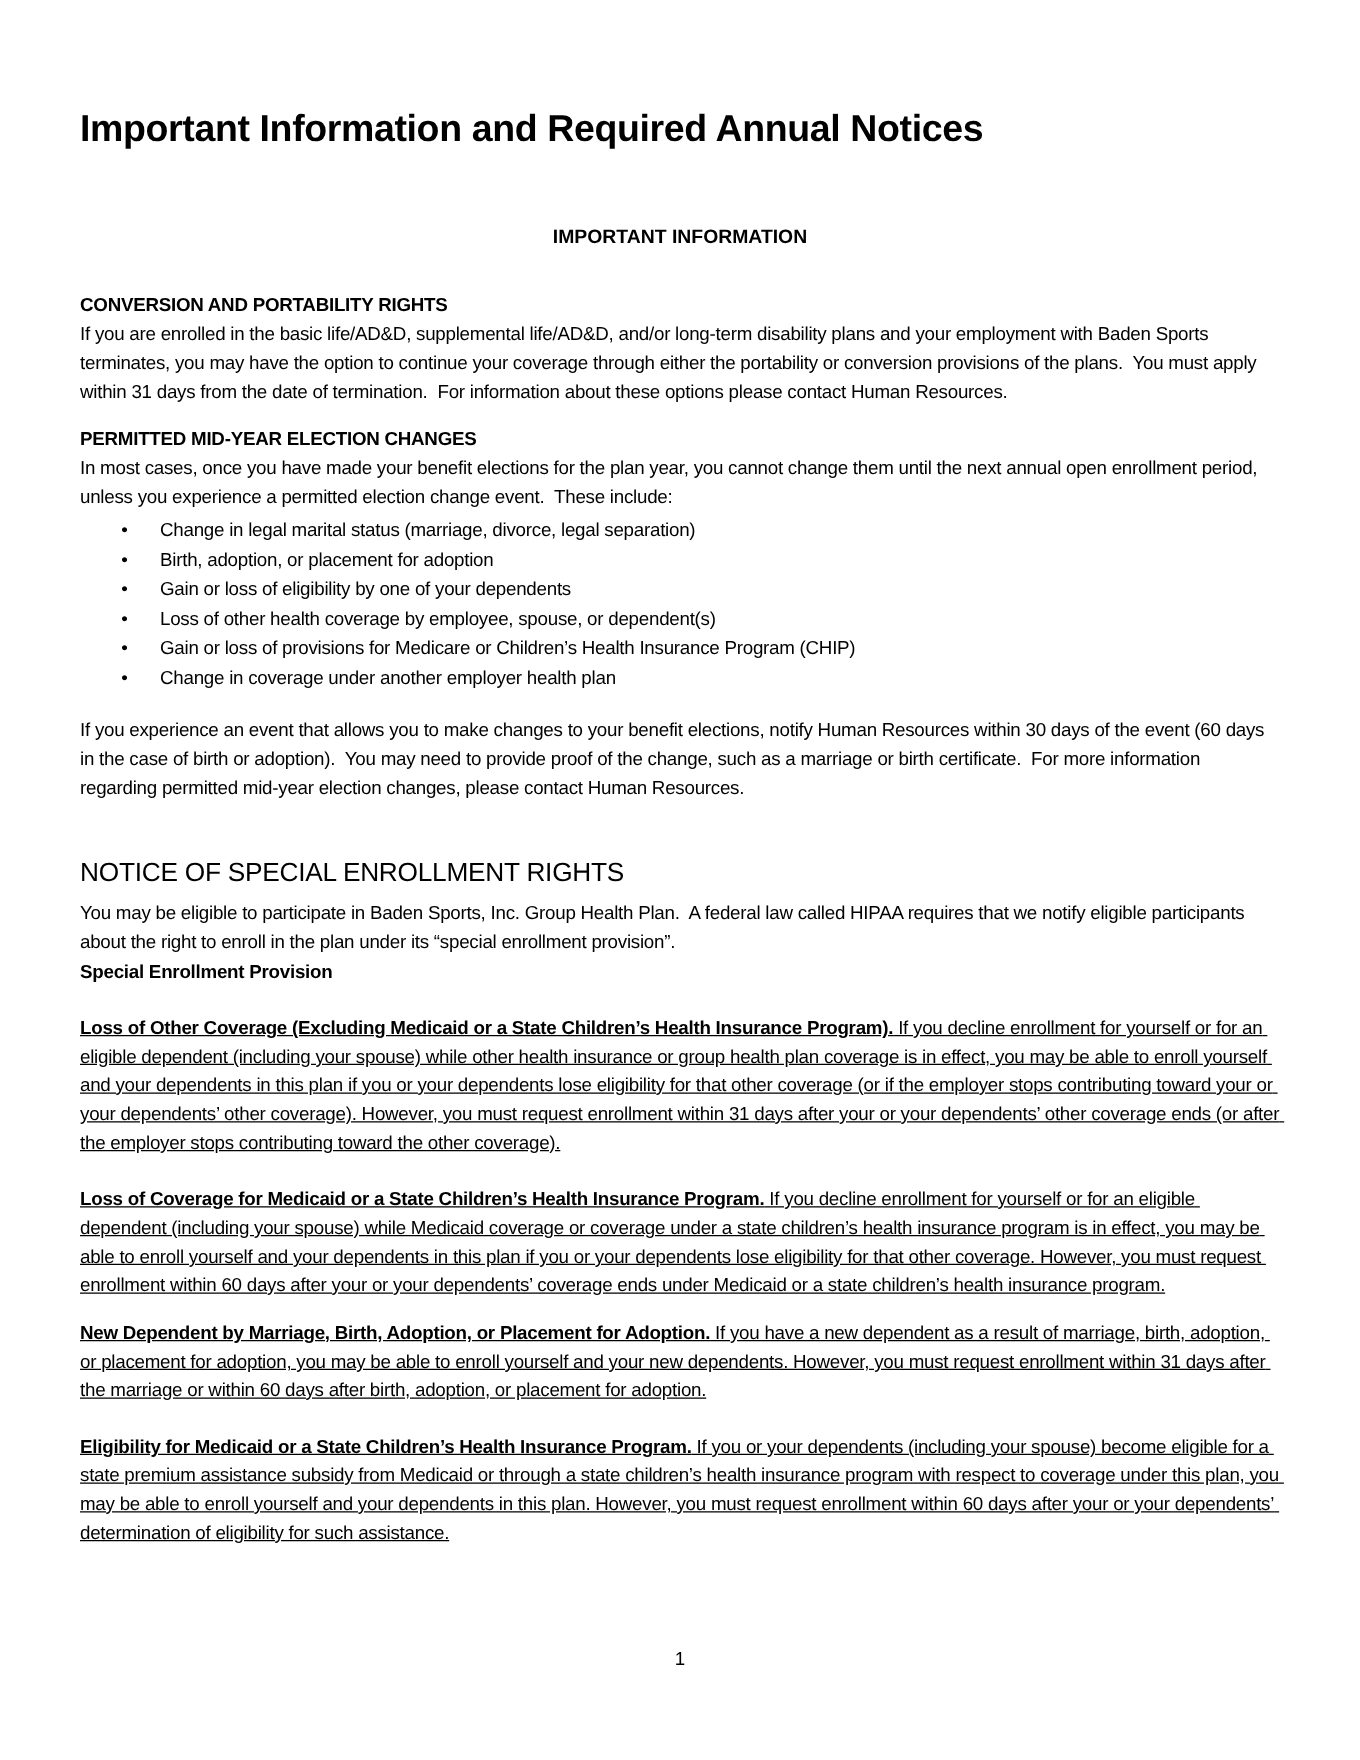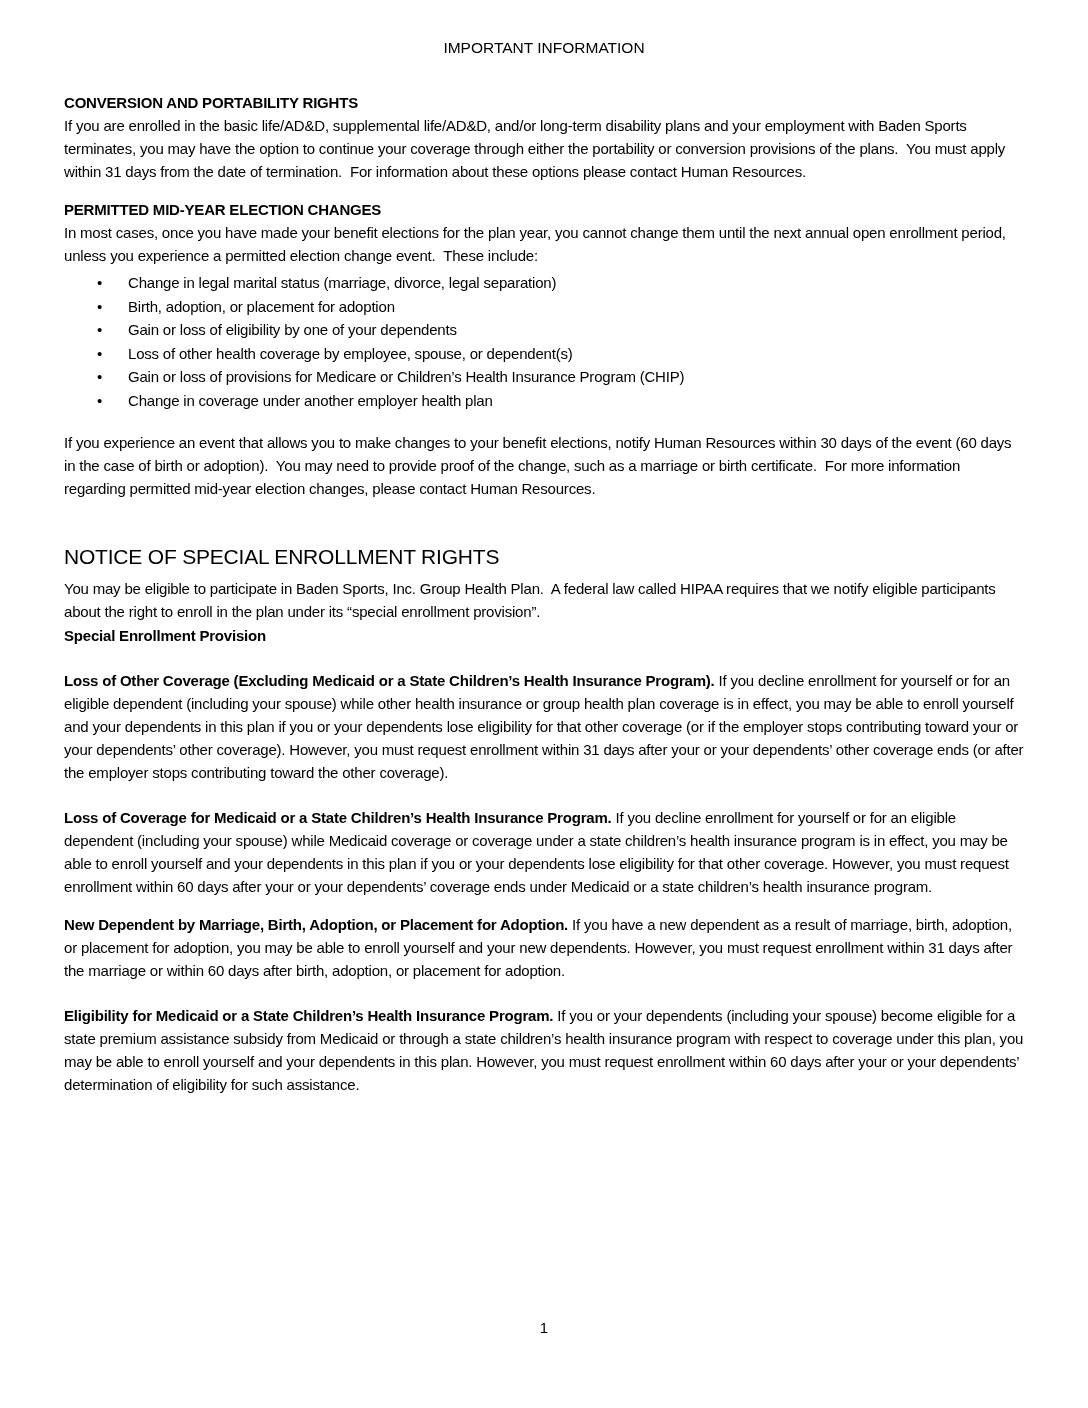--- a/index.html
+++ b/index.html
@@ -18,23 +18,23 @@
     padding: 0 64px;
   }
   .doc-title {
     margin-top: 86px;
     font-size: 30px;
     font-weight: bold;
     letter-spacing: -0.3px;
     line-height: 36px;
   }
   .center-head {
-    margin-top: 36px;
+    margin-top: 56px;
     text-align: center;
-    font-weight: normal;
+    font-weight: bold;
     font-size: 15.5px;
     line-height: 23px;
   }
   .body-text, .bullet-list li, .run-head, .sub-head {
     font-size: 15px;
     line-height: 23px;
     letter-spacing: -0.2px;
     white-space: pre-wrap;
   }
   .run-head { font-weight: bold; }
@@ -59,38 +59,39 @@
   .closing-para { margin-top: 19px; }
   .notice-head {
     margin-top: 43px;
     font-size: 21px;
     font-weight: normal;
     line-height: 28px;
     letter-spacing: -0.2px;
   }
   .notice-intro { margin-top: 6px; }
   .provision-subhead { margin-top: 1px; }
-  .provision { margin-top: 22px; }
+  .provision { margin-top: 22px; text-decoration: underline; }
   .provision .lead { font-weight: bold; }
   .provision-3 { margin-top: 15px; }
   .page-footer {
     position: absolute;
     top: 1316px;
     left: 0;
     width: 100%;
     text-align: center;
     font-size: 15px;
     line-height: 23px;
   }
 </style>
 </head>
 <body>
 
 <div class="page">
 
+  <h1 class="doc-title">Important Information and Required Annual Notices</h1>
 
   <div class="center-head">IMPORTANT INFORMATION</div>
 
   <section class="block-conversion">
     <h3 class="run-head">CONVERSION AND PORTABILITY RIGHTS</h3>
     <p class="body-text">If you are enrolled in the basic life/AD&amp;D, supplemental life/AD&amp;D, and/or long-term disability plans and your employment with Baden Sports terminates, you may have the option to continue your coverage through either the portability or conversion provisions of the plans.  You must apply within 31 days from the date of termination.  For information about these options please contact Human Resources.</p>
   </section>
 
   <section class="block-midyear">
     <h3 class="run-head">PERMITTED MID-YEAR ELECTION CHANGES</h3>

